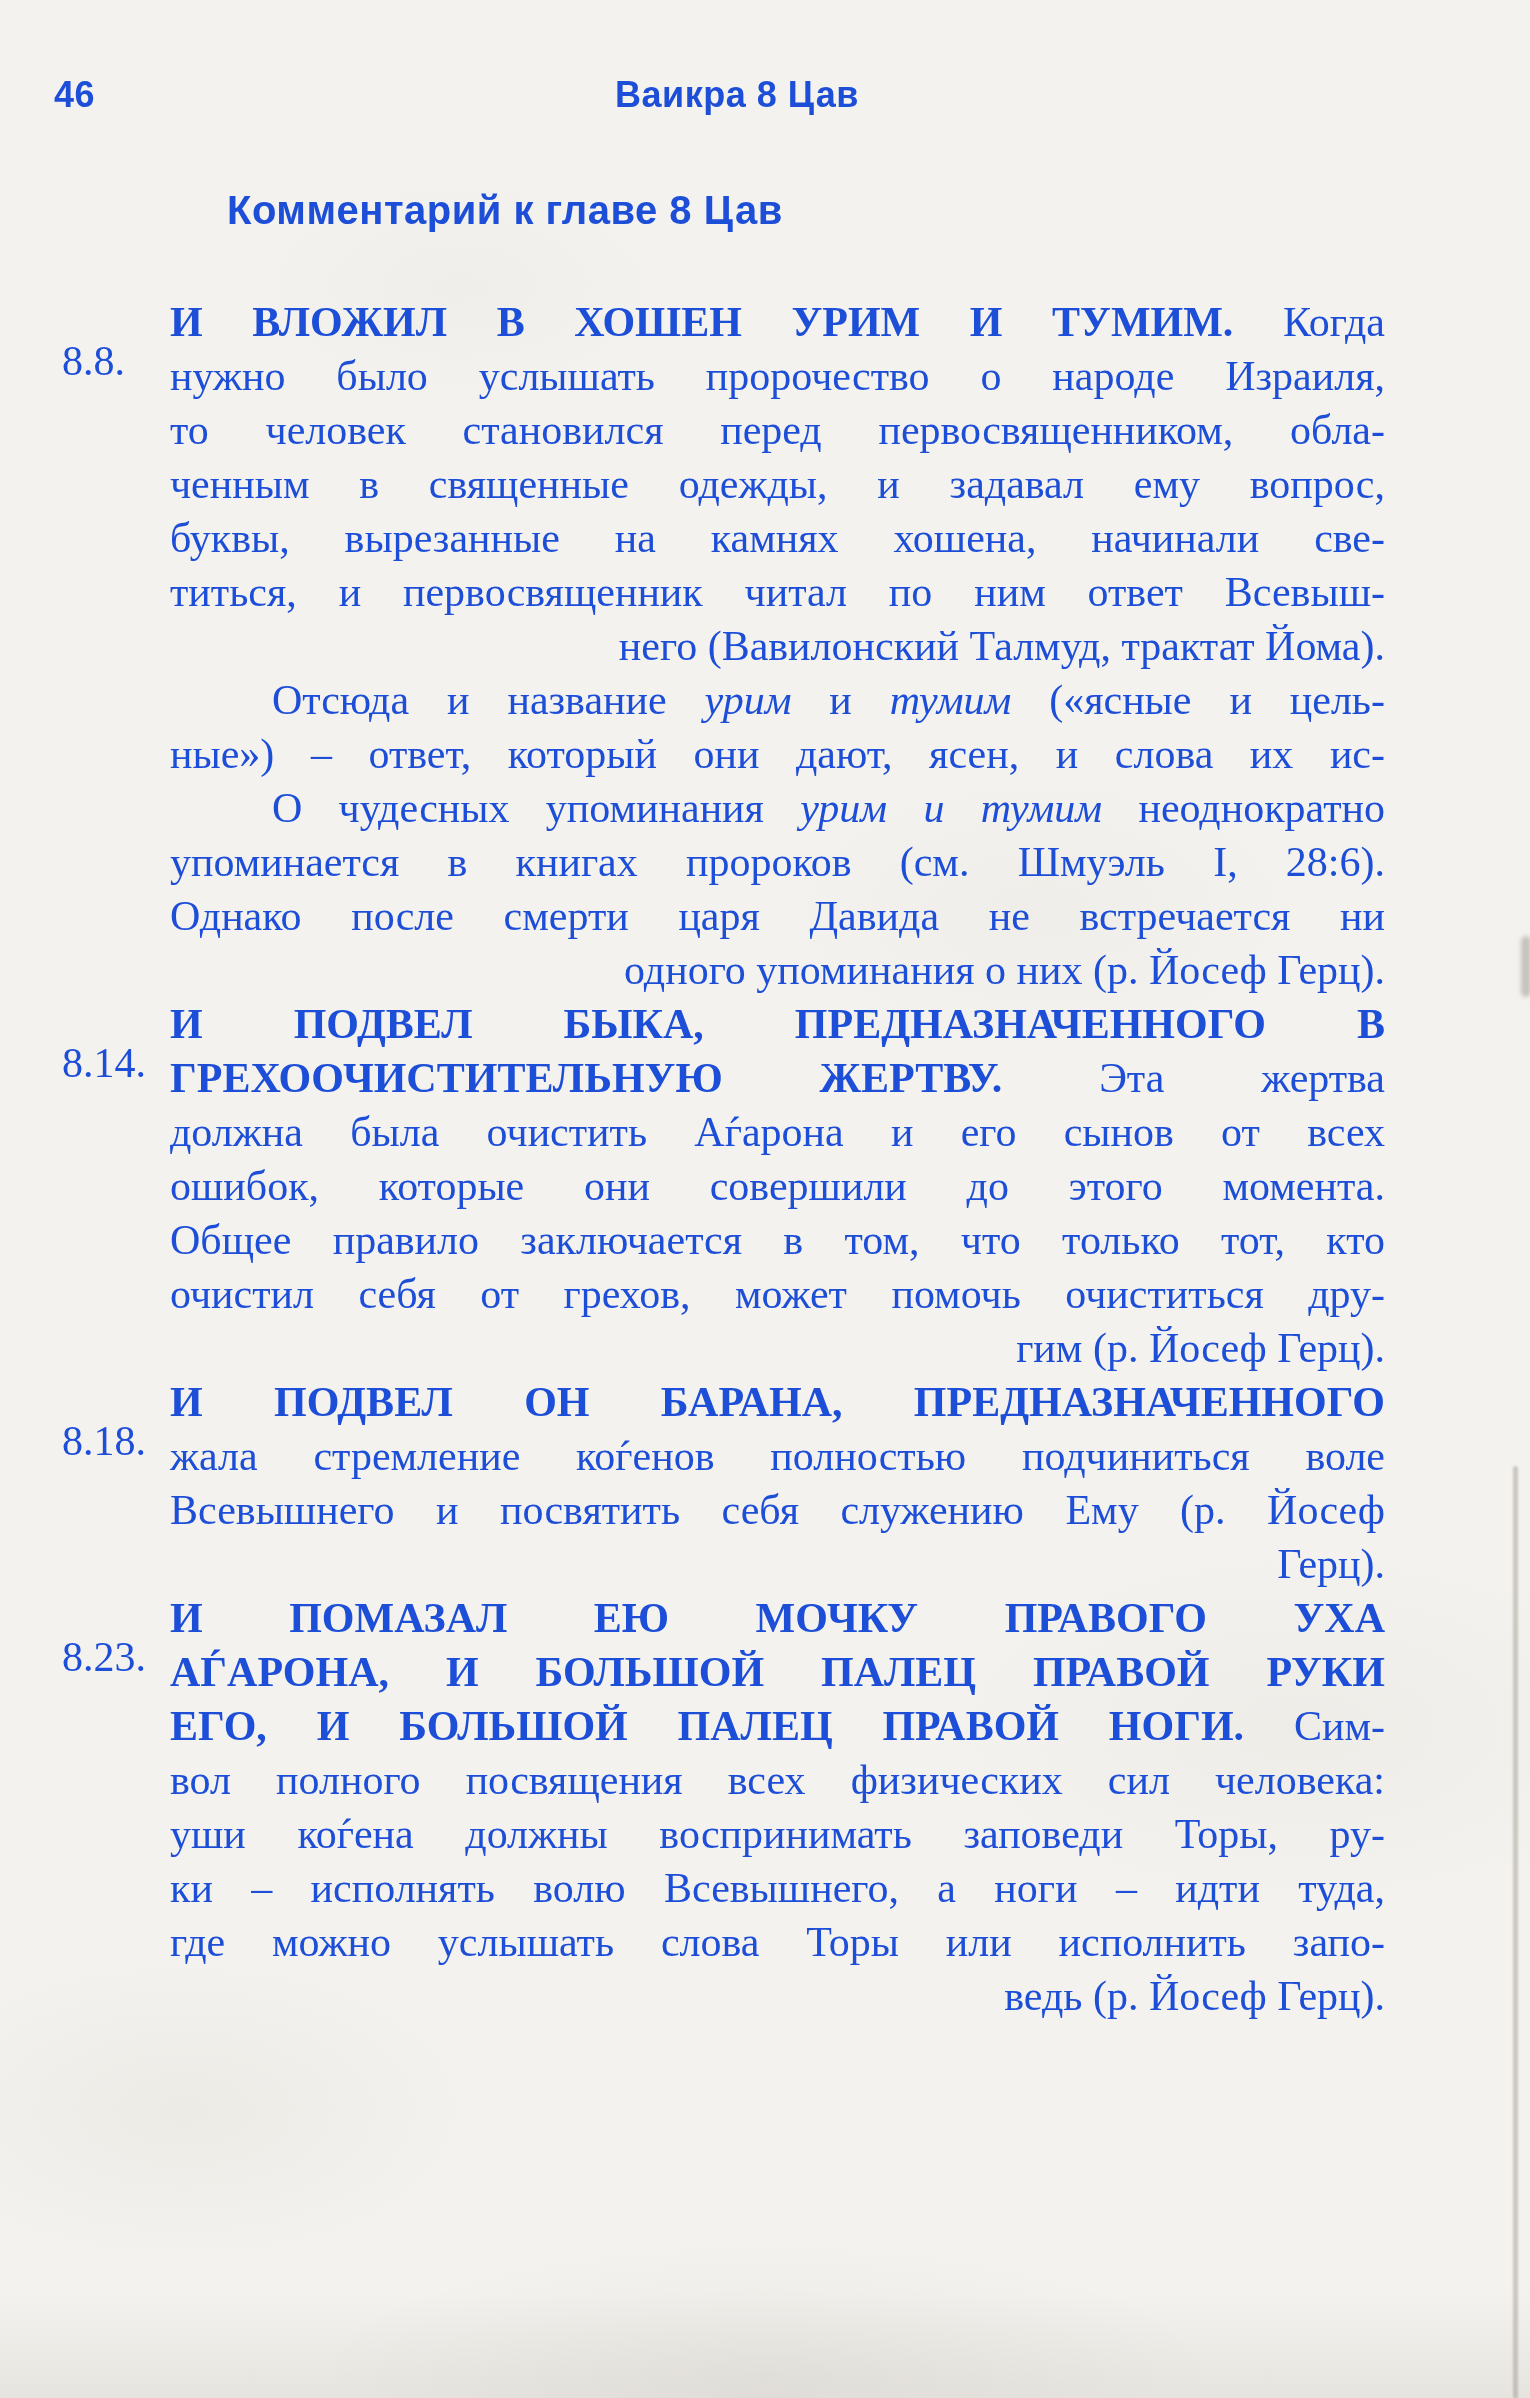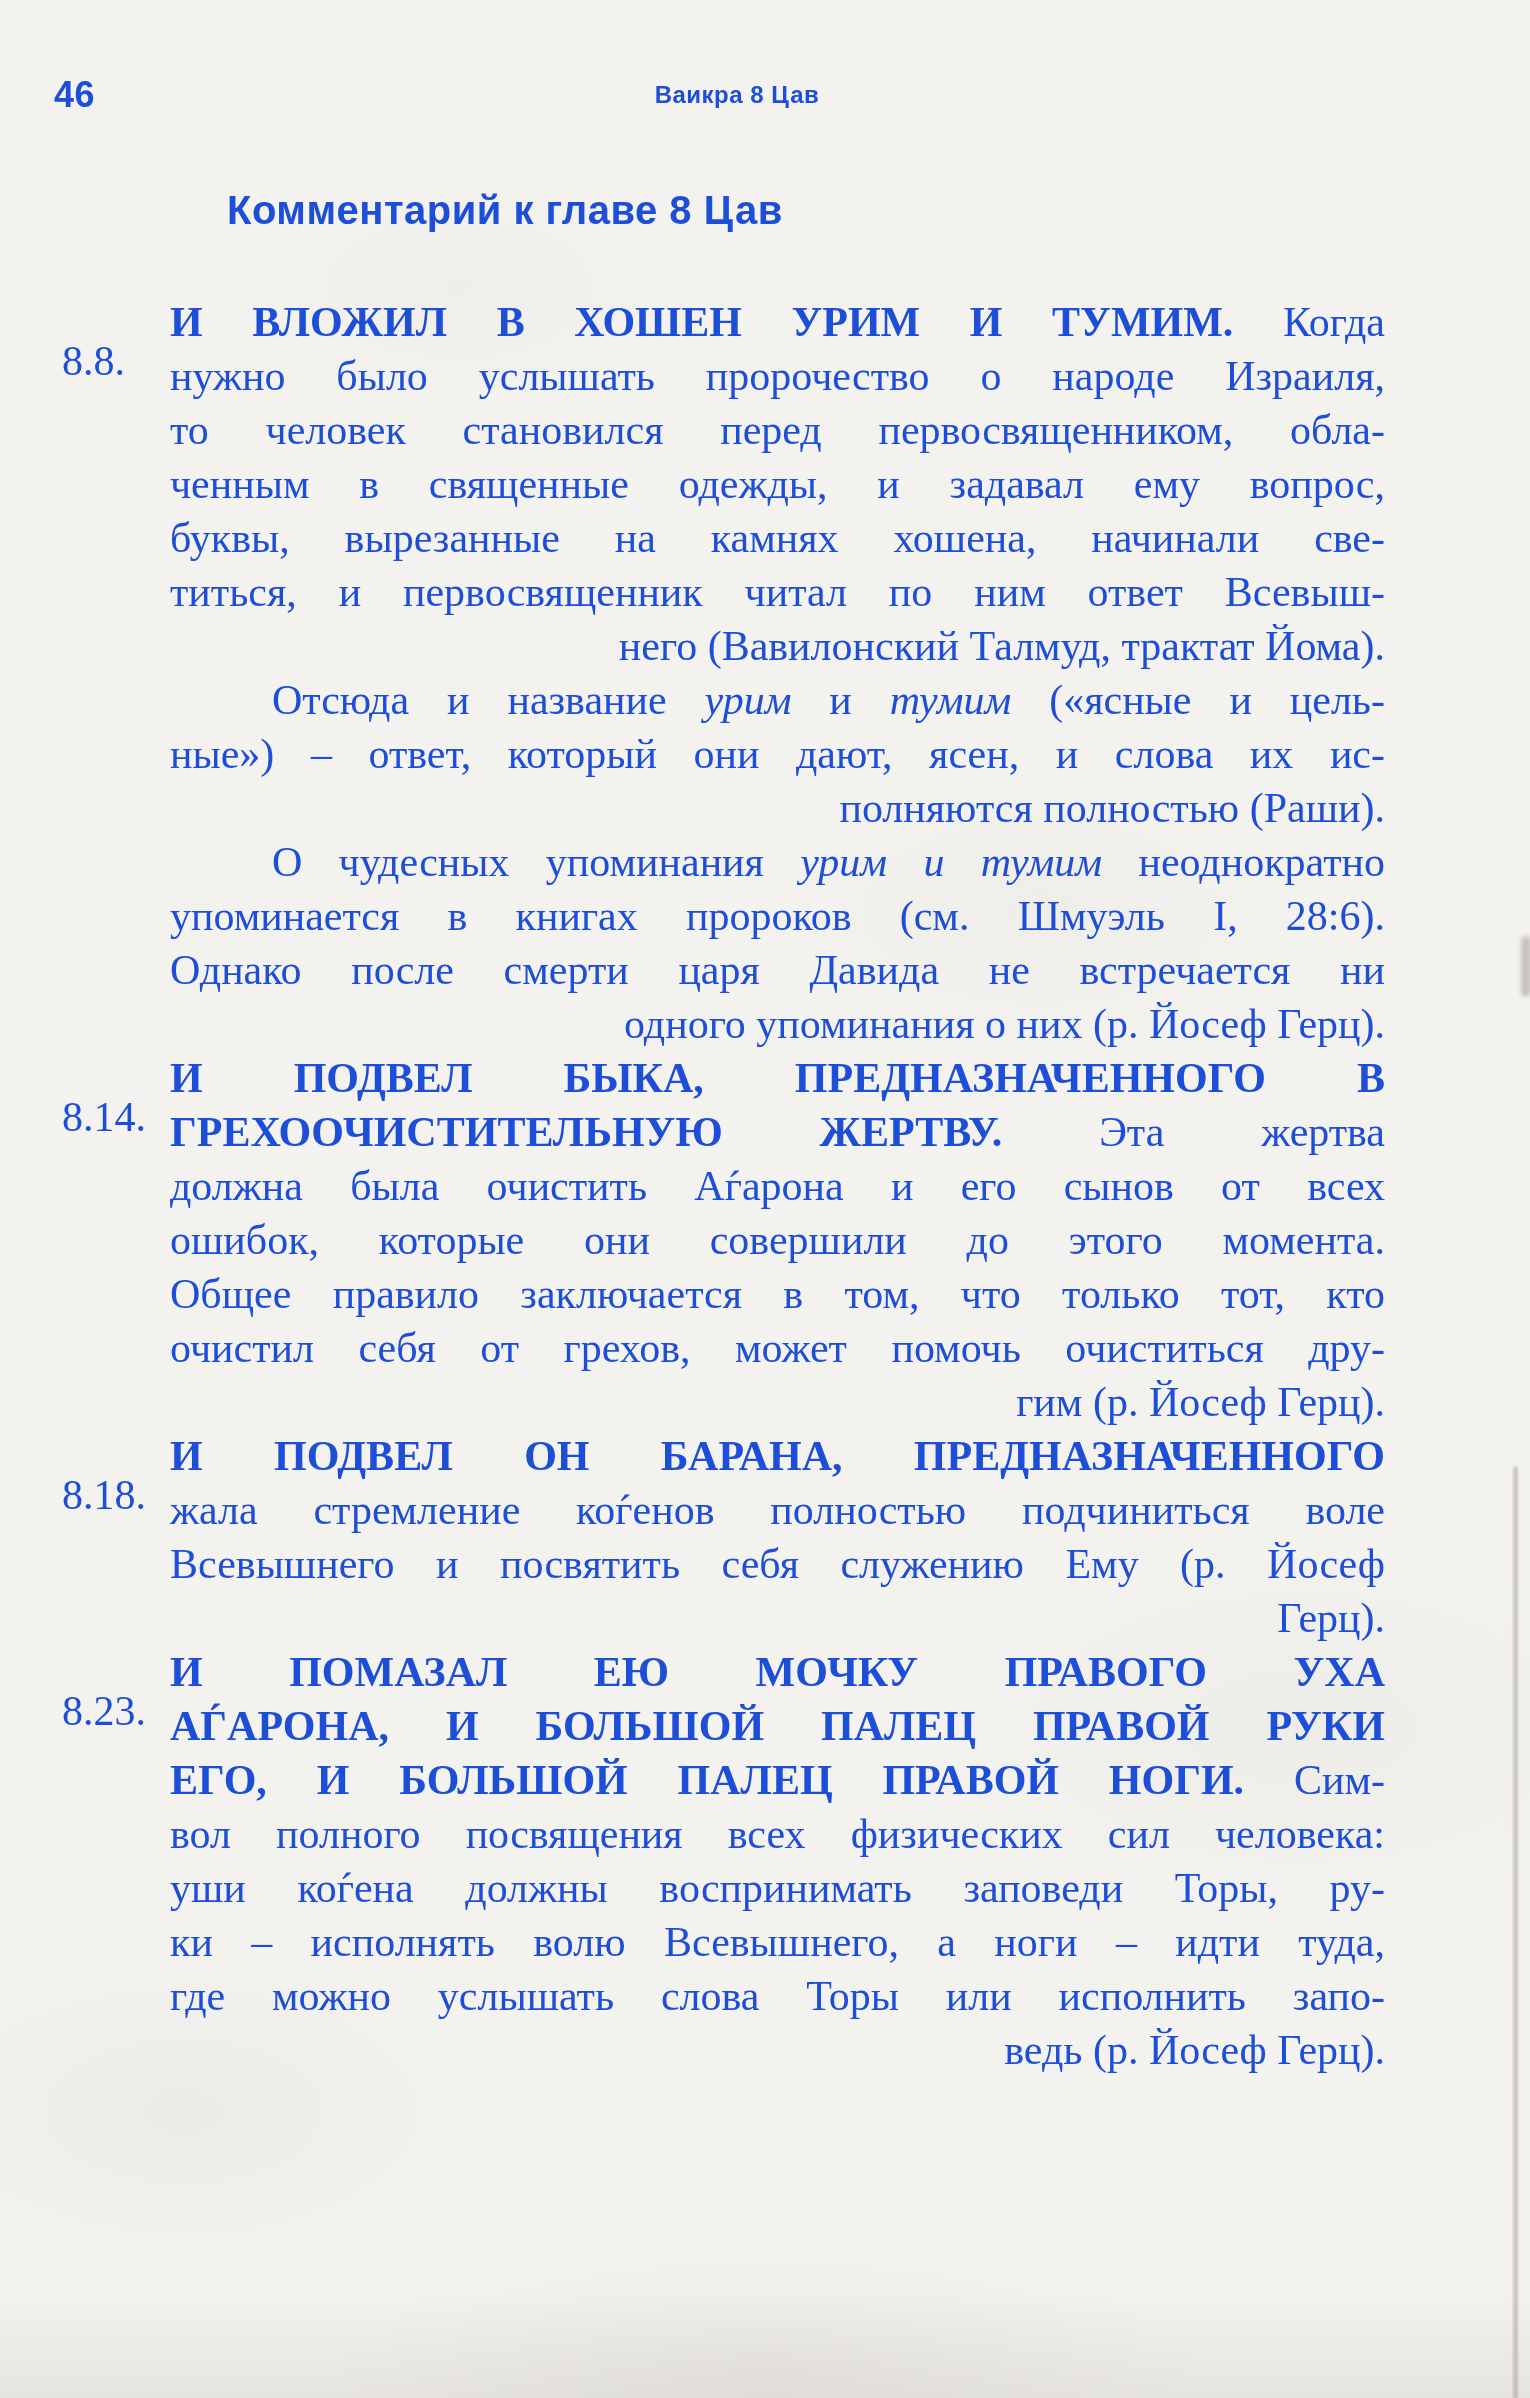--- a/index.html
+++ b/index.html
@@ -39,21 +39,21 @@
     position: absolute; left: 54px; top: 75px;
     font-family: "Liberation Sans", sans-serif;
     font-weight: 700; font-size: 36px; line-height: 39px;
     letter-spacing: 0.5px;
   }
   .runtitle {
     position: absolute; left: 737px; top: 75px;
     transform: translateX(-50%);
     white-space: nowrap;
     font-family: "Liberation Sans", sans-serif;
-    font-weight: 700; font-size: 24px; line-height: 39px;
+    font-weight: 700; font-size: 36px; line-height: 39px;
     letter-spacing: 0.5px;
   }
   .subhead {
     position: absolute; left: 227px; top: 188px;
     white-space: nowrap;
     font-family: "Liberation Sans", sans-serif;
     font-weight: 700; font-size: 40px; line-height: 45px;
     letter-spacing: 0.5px;
   }
 
@@ -109,21 +109,20 @@
         <div class="elines">
           <div class="line just"><span class="b">И ВЛОЖИЛ В ХОШЕН УРИМ И ТУМИМ.</span><span class="n"> Когда</span></div>
           <div class="line just"><span class="n">нужно было услышать пророчество о народе Израиля,</span></div>
           <div class="line just"><span class="n">то человек становился перед первосвященником, обла-</span></div>
           <div class="line just"><span class="n">ченным в священные одежды, и задавал ему вопрос,</span></div>
           <div class="line just"><span class="n">буквы, вырезанные на камнях хошена, начинали све-</span></div>
           <div class="line just"><span class="n">титься, и первосвященник читал по ним ответ Всевыш-</span></div>
           <div class="line"><span class="n">него (Вавилонский Талмуд, трактат Йома).</span></div>
           <div class="line just ind"><span class="n">Отсюда и название </span><span class="i">урим</span><span class="n"> и </span><span class="i">тумим</span><span class="n"> («ясные и цель-</span></div>
           <div class="line just"><span class="n">ные») – ответ, который они дают, ясен, и слова их ис-</span></div>
-          <div class="line"><span class="n">полняются полностью (Раши).</span></div>
           <div class="line just ind"><span class="n">О чудесных упоминания </span><span class="i">урим и тумим</span><span class="n"> неоднократно</span></div>
           <div class="line just"><span class="n">упоминается в книгах пророков (см. Шмуэль I, 28:6).</span></div>
           <div class="line just"><span class="n">Однако после смерти царя Давида не встречается ни</span></div>
           <div class="line"><span class="n">одного упоминания о них (р. Йосеф Герц).</span></div>
         </div>
       </div>
       <div class="entry">
         <div class="enum">8.14.</div>
         <div class="elines">
           <div class="line just"><span class="b">И ПОДВЕЛ БЫКА, ПРЕДНАЗНАЧЕННОГО В</span></div>

